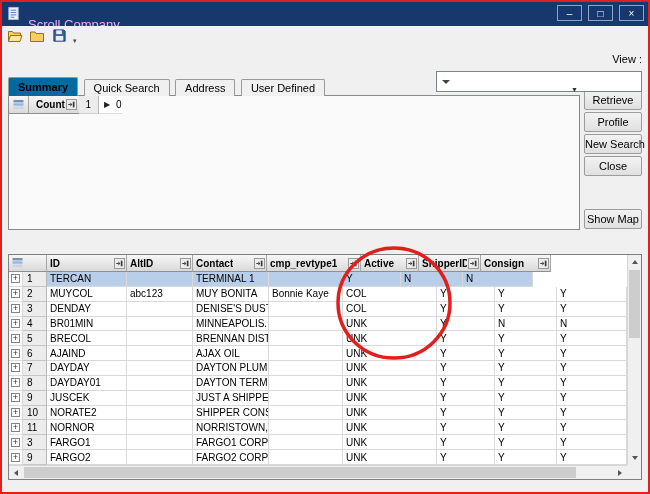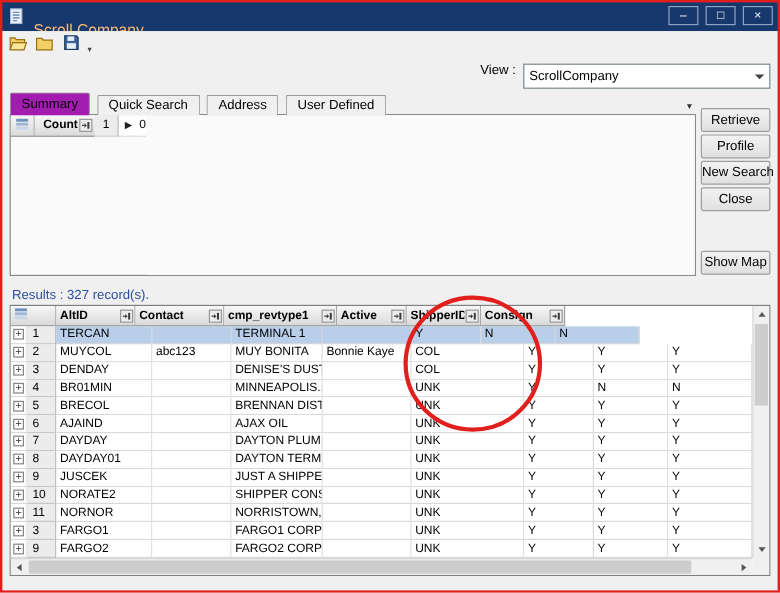--- a/index.html
+++ b/index.html
@@ -4,41 +4,41 @@
 <style>
   *{box-sizing:border-box;}
   html,body{margin:0;padding:0;}
   body{width:650px;height:494px;font-family:"Liberation Sans","DejaVu Sans",sans-serif;overflow:hidden;background:#fff;}
   .window{position:relative;width:650px;height:494px;background:#f0f0f0;overflow:hidden;}
   .frame{position:absolute;inset:0;border:2px solid #e11f1c;z-index:70;pointer-events:none;}
 
   
   .titlebar{position:absolute;left:0;top:0;width:100%;height:26px;background:#16386c;display:flex;align-items:center;padding:0 6px;}
   .appicon{width:16px;height:16px;margin-right:6px;display:flex;align-items:center;}
-  .title{color:#fdba74;font-size:13px;margin-top:23px;}
+  .title{color:#f0abfc;font-size:13px;margin-top:23px;}
   .wbtns{margin-left:auto;display:flex;gap:6px;}
   .wbtn{width:25px;height:16px;border:1px solid #8fa3c4;color:#fff;font-size:10px;display:flex;align-items:center;justify-content:center;cursor:default;}
 
   
   .toolbar{position:absolute;left:0;top:26px;width:100%;height:22px;background:#f0f0f0;display:flex;align-items:center;padding:0 5px;gap:2px;}
   .tbtn{width:20px;height:20px;display:flex;align-items:center;justify-content:center;border:1px solid transparent;background:transparent;padding:0;}
   .tb-overflow{font-size:7px;color:#444;align-self:flex-end;padding:0 2px 3px 2px;}
 
   
-  .view-row{position:absolute;top:53px;right:8px;display:flex;align-items:flex-start;gap:6px;z-index:2;}
+  .view-row{position:absolute;top:53px;right:8px;display:flex;align-items:flex-end;gap:6px;z-index:2;flex-direction:column;}
   .view-label{font-size:11px;color:#000;}
   .combobox{width:206px;height:21px;background:#fff;border:1px solid #7a868f;display:flex;align-items:center;}
   .combo-text{flex:1;font-size:11px;padding-left:4px;white-space:nowrap;overflow:hidden;}
   .combo-arrow{width:17px;height:100%;display:flex;align-items:center;justify-content:center;}
   .combo-arrow::after{content:"";border-left:4px solid transparent;border-right:4px solid transparent;border-top:4px solid #444;}
 
   
   .tabstrip{position:absolute;left:8px;top:77px;width:572px;height:19px;z-index:2;}
   .tab{display:inline-block;height:17px;margin-top:2px;padding:2px 9px 0;font-size:11px;background:#f0f0f0;border:1px solid #999;border-bottom:none;border-radius:2px 2px 0 0;margin-right:1px;vertical-align:bottom;white-space:nowrap;}
-  .tab.active{height:19px;margin-top:0;background:#a21caf;font-weight:normal;padding-top:3px;position:relative;z-index:3;}
+  .tab.active{height:19px;margin-top:0;background:#0369a1;font-weight:bold;padding-top:3px;position:relative;z-index:3;}
   .tab-overflow{position:absolute;right:2px;bottom:3px;font-size:7px;color:#333;line-height:1;}
 
   
   .summary-panel{position:absolute;left:8px;top:95px;width:572px;height:135px;background:#fafafa;border:1px solid #898989;z-index:1;display:flex;flex-direction:row;}
   .mini-head{display:flex;height:18px;flex:none;}
   .mini-corner{width:20px;flex:none;background:linear-gradient(#f7f7f7,#dadada);border-right:1px solid #a7a7a7;border-bottom:1px solid #909090;display:flex;align-items:center;justify-content:center;}
   .mini-colhead{flex:1;background:linear-gradient(#f7f7f7,#dadada);border-bottom:1px solid #909090;display:flex;align-items:center;justify-content:space-between;padding:0 2px 0 7px;font-size:10px;font-weight:bold;}
   .mini-row{display:flex;height:18px;flex:none;}
   .mini-rowhead{width:20px;flex:none;background:#ececec;border-right:1px solid #b5b5b5;border-bottom:1px solid #cfcfcf;font-size:10px;display:flex;align-items:center;justify-content:center;gap:1px;}
   .mini-cell{flex:1;background:#fff;border-bottom:1px solid #dcdcdc;display:flex;align-items:center;font-size:10px;gap:6px;padding-left:5px;}
@@ -133,21 +133,20 @@
           <rect x="4" y="8.5" width="8" height="5" fill="#e8eef5"></rect>
         </svg>
       </span>
     </button>
     <span class="tb-overflow">▾</span>
   </div>
 
   <div class="view-row">
     <span class="view-label">View :</span>
     <div class="combobox">
-      <span class="combo-text">ScrollCompany</span>
       <span class="combo-arrow"></span>
     </div>
   </div>
 
   <div class="tabstrip">
     <div class="tab active">Summary</div>
     <div class="tab">Quick Search</div>
     <div class="tab">Address</div>
     <div class="tab">User Defined</div>
     <span class="tab-overflow">▼</span>
@@ -186,35 +185,44 @@
     </div>
     <div class="mini-empty"></div>
   </div>
 
   <button class="sidebtn b-retrieve">Retrieve</button>
   <button class="sidebtn b-profile">Profile</button>
   <button class="sidebtn b-newsearch">New Search</button>
   <button class="sidebtn b-close">Close</button>
   <button class="sidebtn b-showmap">Show Map</button>
 
-  <div class="results">Results : 327 record(s).</div>
 
   <div class="grid-panel">
     <div class="grid-table">
       <div class="ghead">
         <div class="hcorner">
           <span>
             <svg width="11" height="11" viewBox="0 0 11 11">
               <rect x="0.5" y="1" width="10" height="2.4" fill="#6f93bd"></rect>
               <rect x="0.5" y="4.3" width="10" height="2.4" fill="#9db6d4"></rect>
               <rect x="0.5" y="7.6" width="10" height="2.4" fill="#c6d5e8"></rect>
             </svg>
           </span>
         </div>
         <div class="hcells">
+            <div class="hcell col0">
+    <span class="hlabel">ID</span>
+    <span class="hdrbtn">
+      <svg width="7" height="7" viewBox="0 0 7 7">
+        <rect x="4.8" y="0.7" width="1.7" height="5.6" fill="#3a3a3a"></rect>
+        <rect x="0.3" y="3" width="2.2" height="1" fill="#3a3a3a"></rect>
+        <path d="M2.4 1.6L4.3 3.5 2.4 5.4z" fill="#3a3a3a"></path>
+      </svg>
+    </span>
+  </div>
             <div class="hcell col1">
     <span class="hlabel">AltID</span>
     <span class="hdrbtn">
       <svg width="7" height="7" viewBox="0 0 7 7">
         <rect x="4.8" y="0.7" width="1.7" height="5.6" fill="#3a3a3a"></rect>
         <rect x="0.3" y="3" width="2.2" height="1" fill="#3a3a3a"></rect>
         <path d="M2.4 1.6L4.3 3.5 2.4 5.4z" fill="#3a3a3a"></path>
       </svg>
     </span>
   </div>

